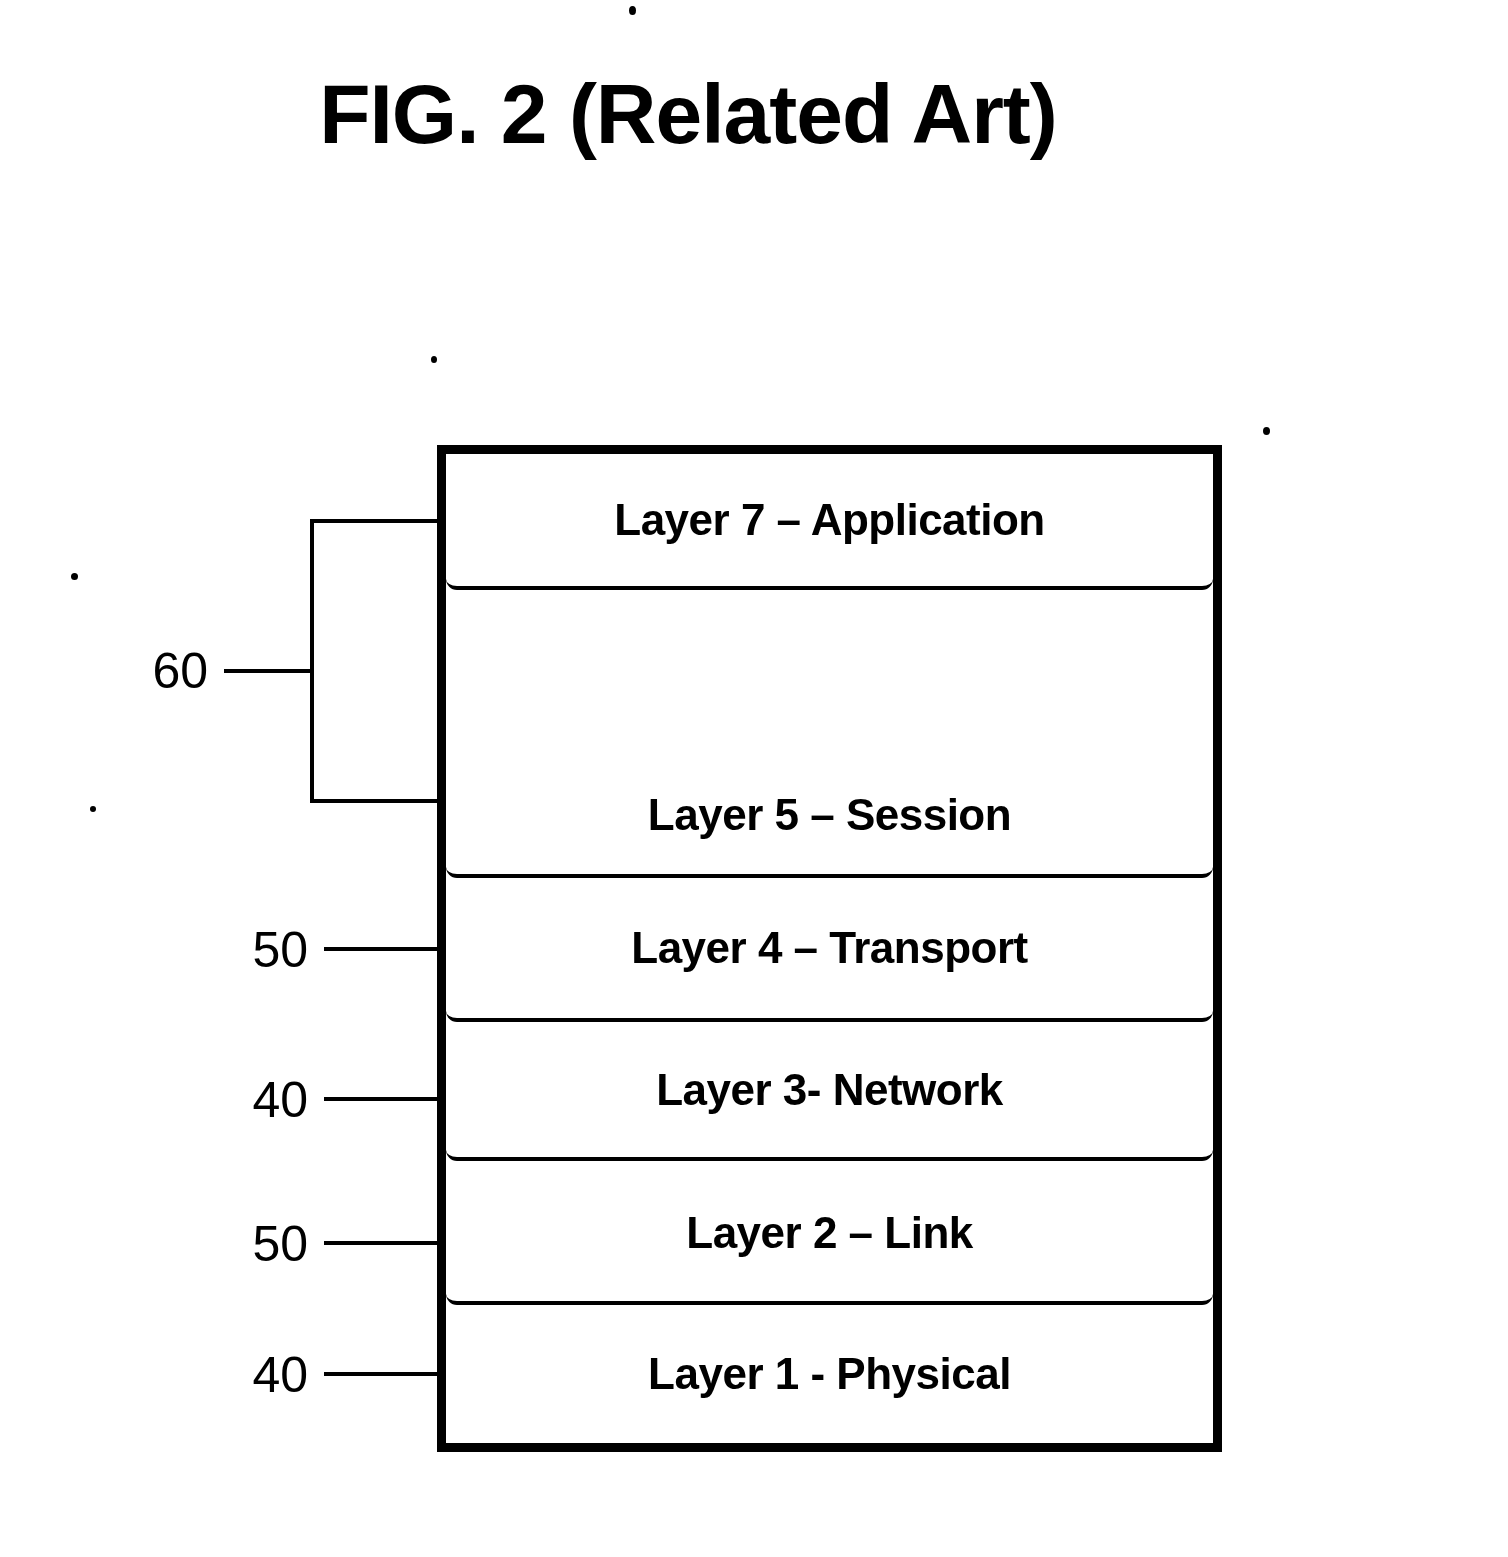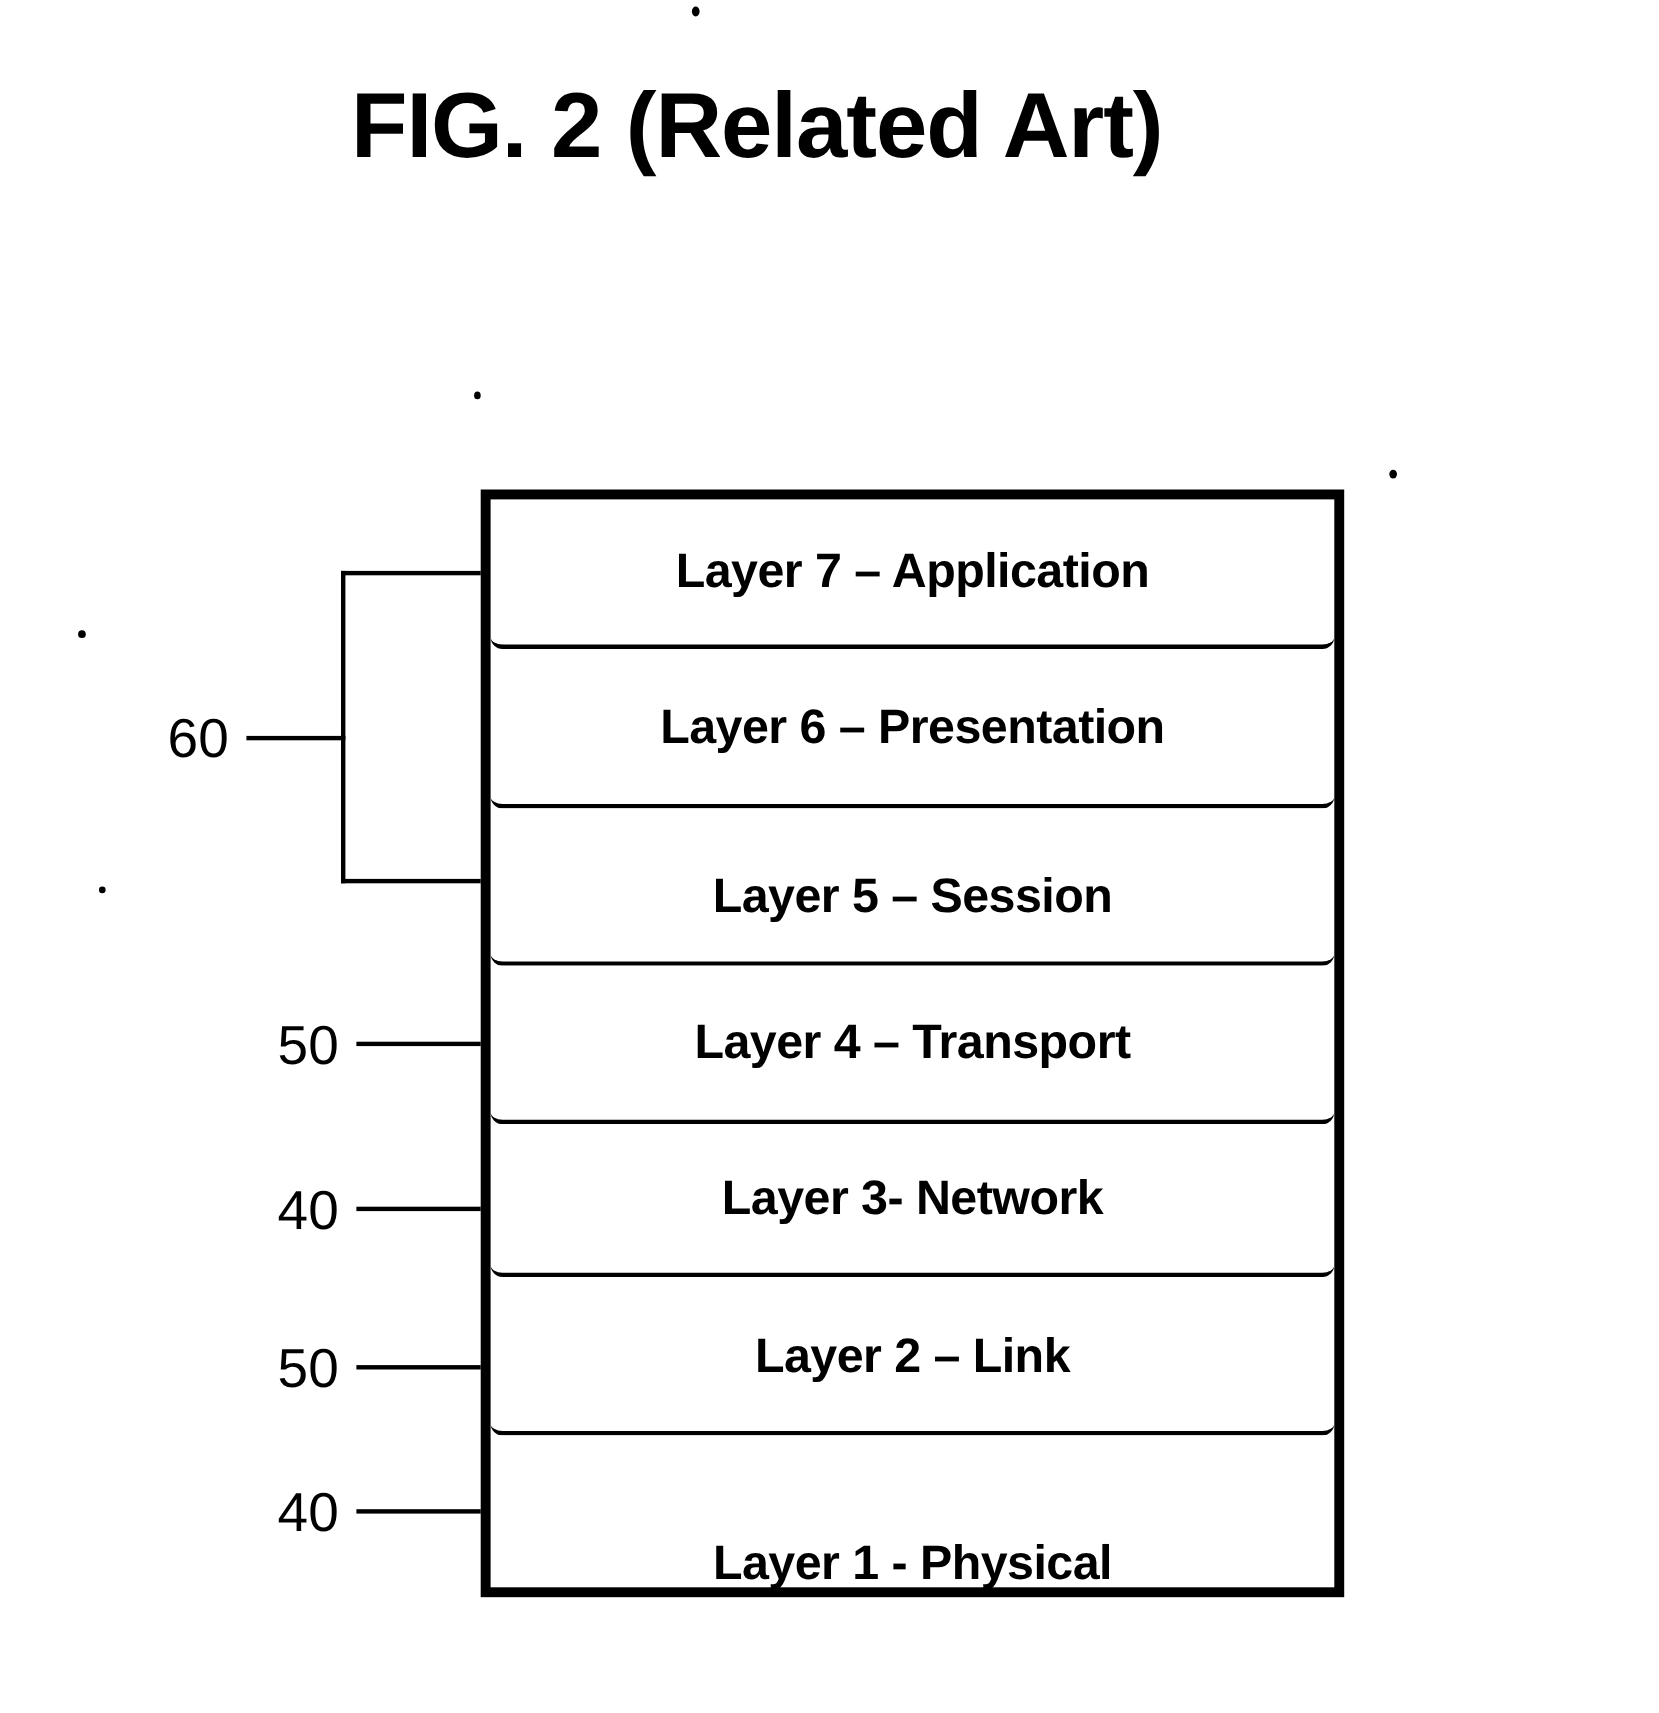--- a/index.html
+++ b/index.html
@@ -52,21 +52,20 @@
     width: 100%;
     box-sizing: border-box;
     display: flex;
     align-items: center;
     justify-content: center;
     border-bottom: 4px solid #000000;
     border-radius: 11px;
   }
   .layer-row.last {
     border-bottom: none;
-    align-items: flex-end;
   }
 
   .layer-label {
     font-size: 44px;
     font-weight: bold;
     letter-spacing: -0.5px;
     white-space: nowrap;
     line-height: 1;
   }
 
@@ -138,23 +137,20 @@
 
   <div class="ref-num" style="left:240px; top:1350px; width:68px;">40</div>
   <div class="leader" style="left:324px; top:1372px; width:116px;"></div>
 
   <div class="stack">
 
     <div class="layer-row" style="top:0px; height:136px;">
       <span class="layer-label">Layer 7 – Application</span>
     </div>
 
-    <div class="layer-row" style="top:136px; height:145px;">
-      <span class="layer-label">Layer 6 – Presentation</span>
-    </div>
 
     <div class="layer-row" style="top:281px; height:143px;">
       <span class="layer-label" style="position:relative; top:10px;">Layer 5 – Session</span>
     </div>
 
     <div class="layer-row" style="top:424px; height:144px;">
       <span class="layer-label">Layer 4 – Transport</span>
     </div>
 
     <div class="layer-row" style="top:568px; height:139px;">

